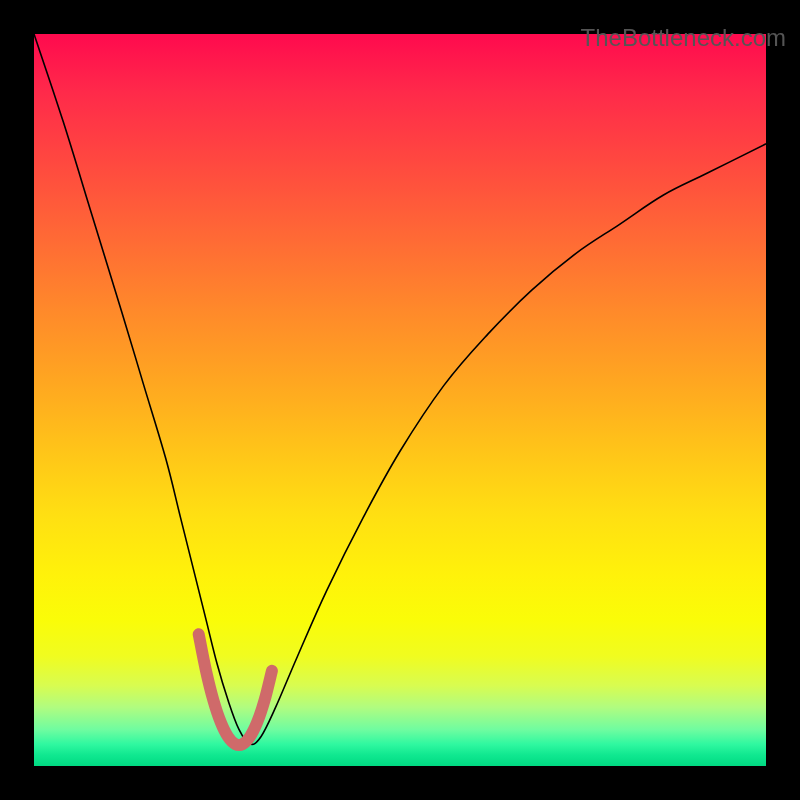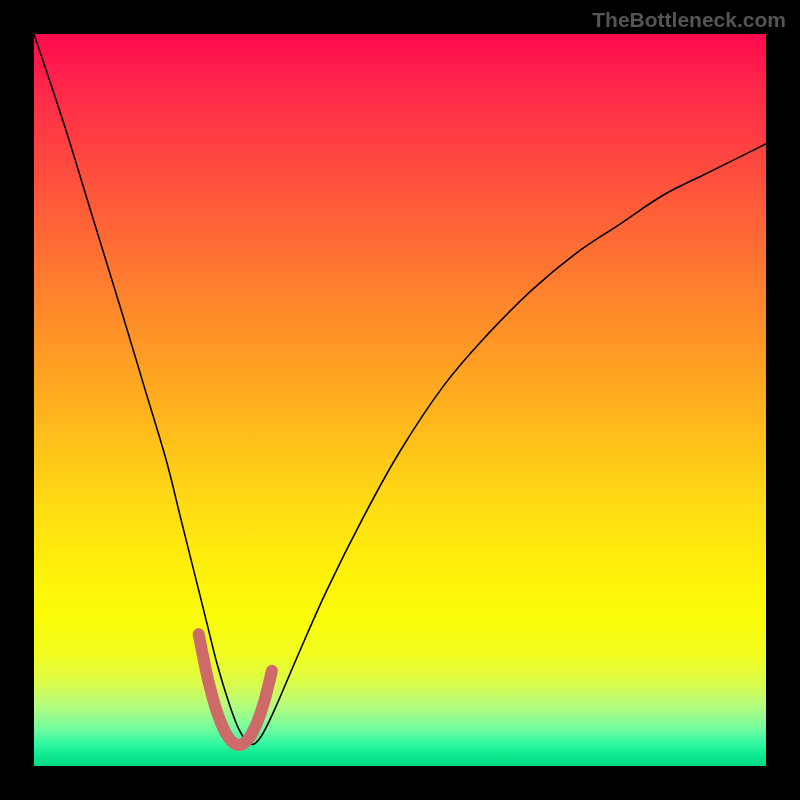--- a/index.html
+++ b/index.html
@@ -9,25 +9,25 @@
     }
     body {
       width: 800px;
       height: 800px;
       background: #000;
       position: relative;
       font-family: Arial, sans-serif;
     }
     .attribution {
       position: absolute;
-      top: 8px;
+      top: 24px;
       right: 14px;
       color: #555;
-      font-size: 21px;
-      font-weight: bold;
+      font-size: 24px;
+      font-weight: normal;
       z-index: 10;
     }
     .chart-area {
       position: absolute;
       left: 34px;
       top: 34px;
       width: 732px;
       height: 732px;
       overflow: hidden;
     }

